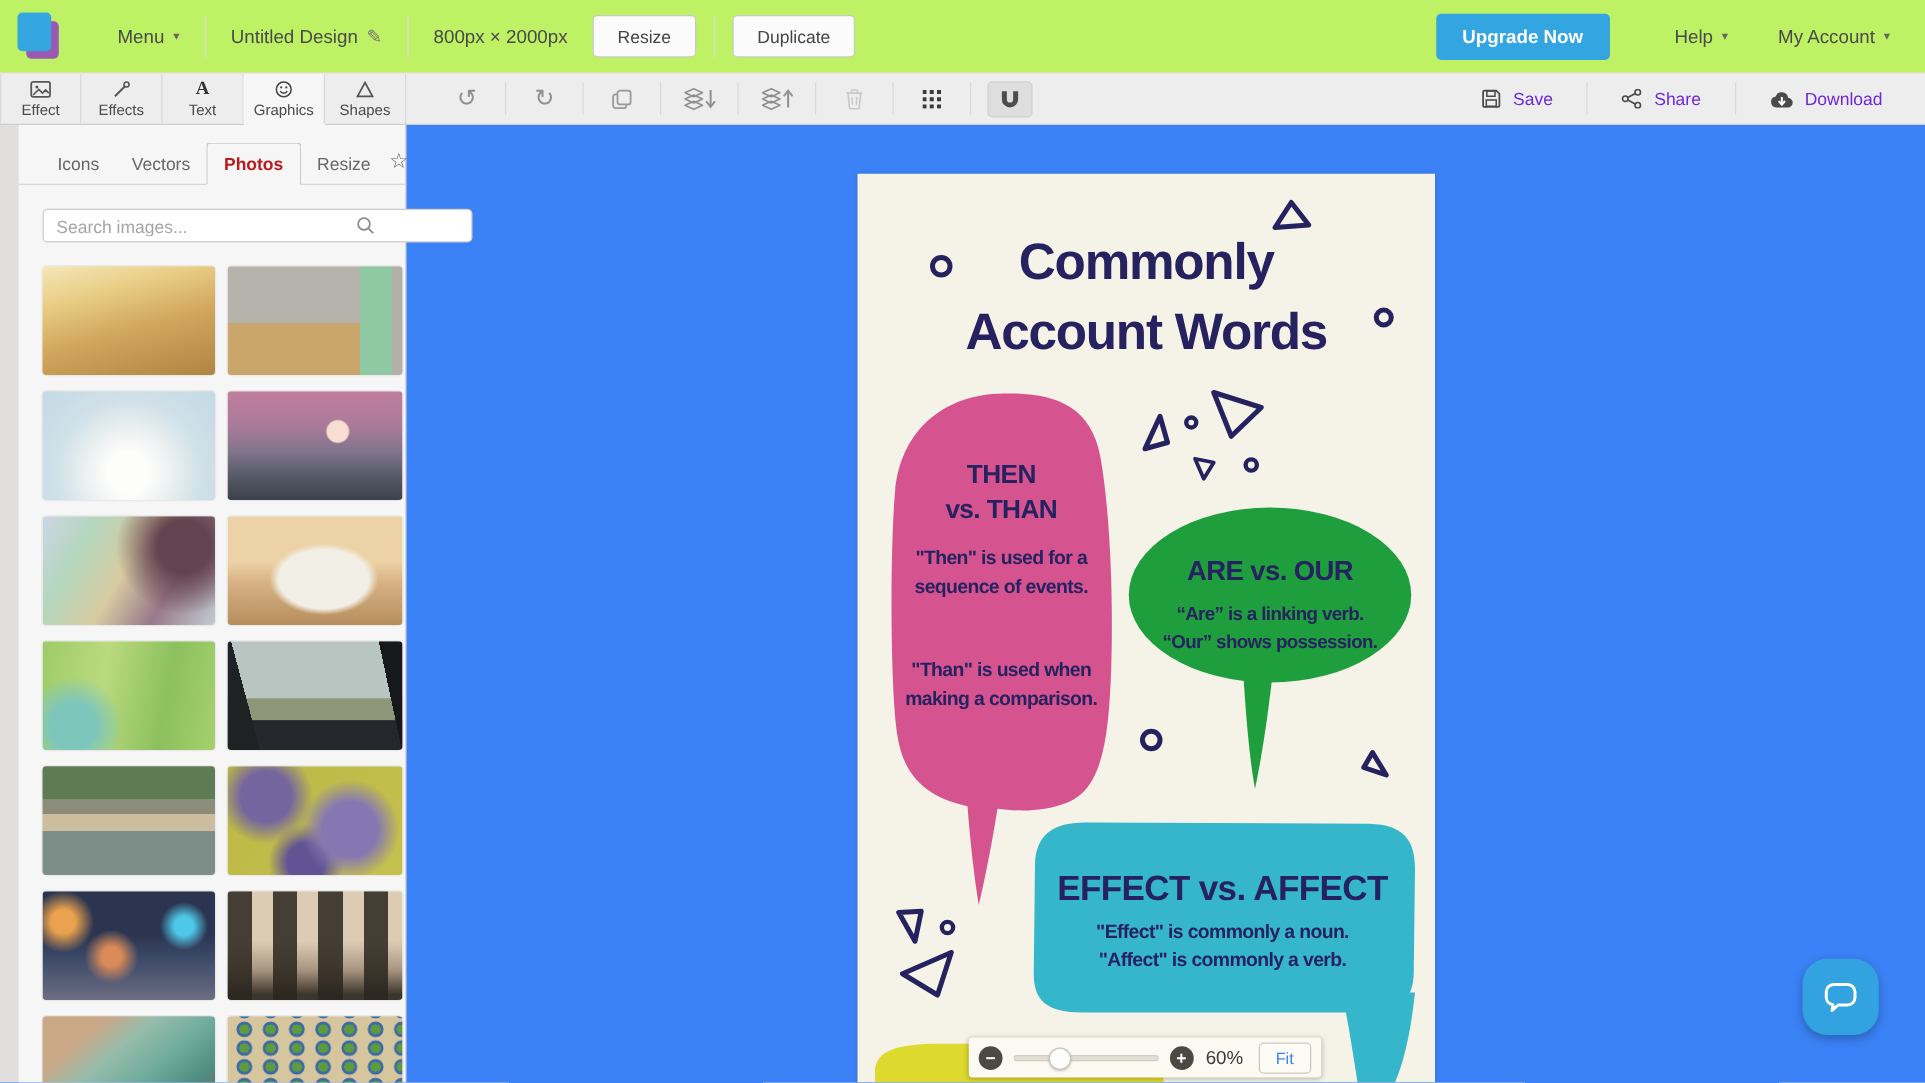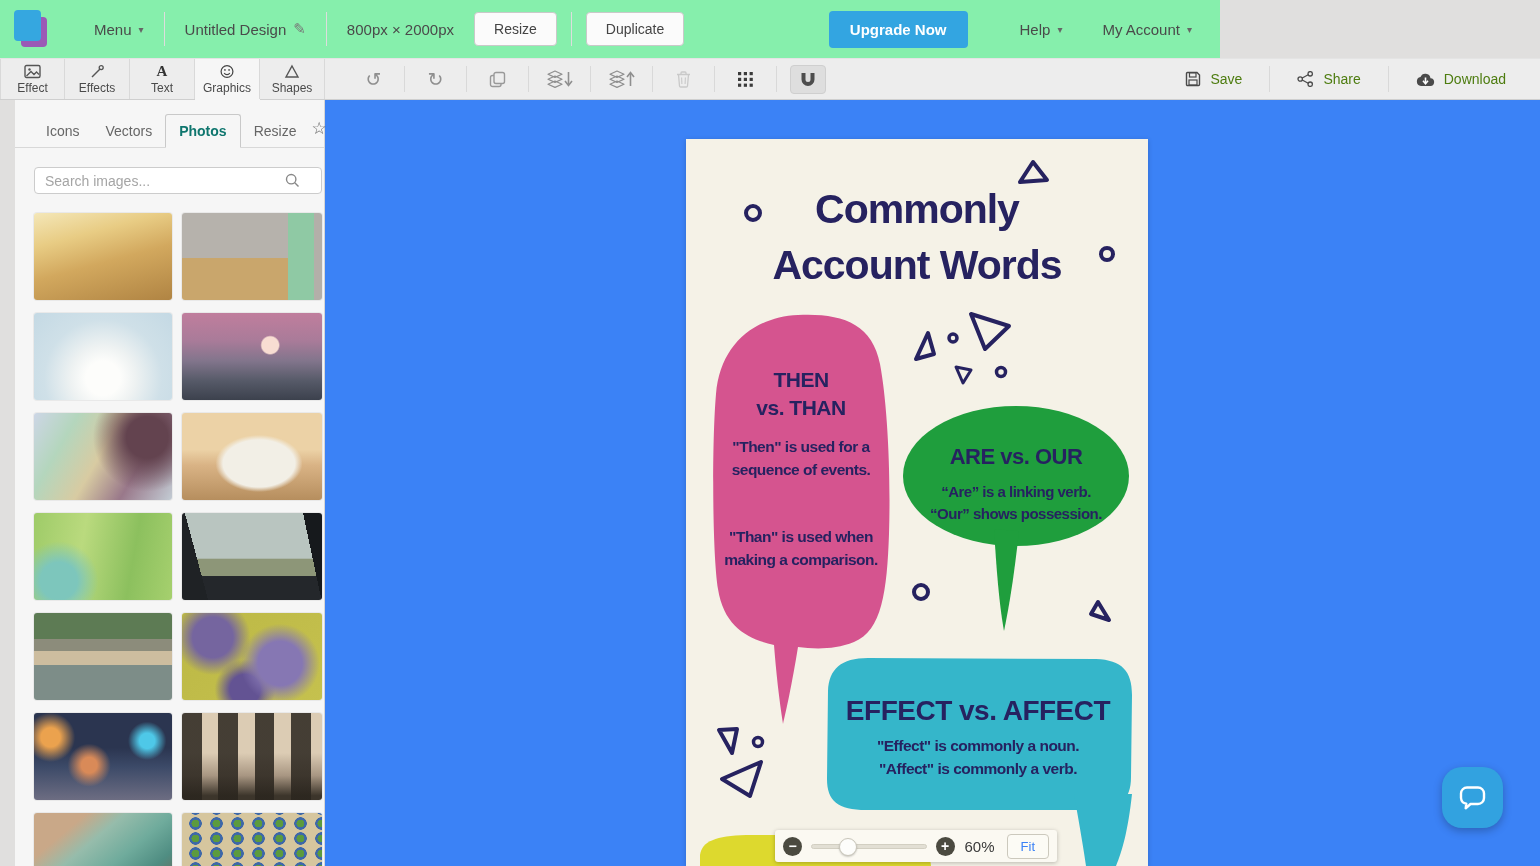--- a/index.html
+++ b/index.html
@@ -1,20 +1,20 @@
 <!DOCTYPE html>
 <html><head>
 <meta charset="utf-8">
 <style>
   * { margin:0; padding:0; box-sizing:border-box; }
   html,body { width:1540px; height:866px; overflow:hidden; font-family:"Liberation Sans", sans-serif; }
   body { background:#e0dfde; position:relative; }
 
   
-  .topbar { position:absolute; left:0; top:0; width:1220px; height:58px; background:#86efac; display:flex; align-items:center; z-index:30; }
+  .topbar { position:absolute; left:0; top:0; width:1540px; height:58px; background:#bef264; display:flex; align-items:center; z-index:30; }
   .logo { position:relative; width:34px; height:38px; margin:0 26px 0 14px; flex:0 0 auto; cursor:pointer; }
   .logo .back { position:absolute; left:7px; top:7px; width:26px; height:30px; background:#9b59b6; border-radius:4px; }
   .logo .front { position:absolute; left:0; top:0; width:27px; height:31px; background:#35a7e0; border-radius:4px; }
   .tb-item { display:flex; align-items:center; gap:7px; color:#4a4a4a; font-size:15px; padding:0 20px; height:58px; cursor:pointer; }
   .caret { font-size:10px; color:#666; }
   .tb-divider { width:1px; height:34px; background:#ddd; }
   .tb-btn { border:1px solid #c9c9c9; border-radius:4px; background:#fbfbfb; color:#444; font-size:14px; padding:8px 19px; margin:0 14px; cursor:pointer; font-family:inherit; }
   .pencil { color:#777; font-size:15px; }
   .tb-right { margin-left:auto; display:flex; align-items:center; }
   .upgrade-btn { background:#33a5e1; color:#fff; border:none; border-radius:4px; font-size:15px; font-weight:700; padding:10px 21px; cursor:pointer; font-family:inherit; }
@@ -25,31 +25,31 @@
   .tool-tab:first-child { border-left:1px solid #d9d9d9; }
   .tool-tab.active { background:#f6f6f6; position:relative; box-shadow:0 2px 0 #f6f6f6; }
   .tool-tab svg, .tool-tab .a-glyph { height:15px; }
   .a-glyph { font-weight:700; font-size:15px; line-height:15px; color:#333; font-family:"Liberation Serif", serif; }
   .mid-icons { display:flex; align-items:center; margin-left:18px; }
   .icon-btn { width:61px; height:42px; display:flex; align-items:center; justify-content:center; cursor:pointer; }
   .icon-btn .uglyph { font-size:19px; color:#8f8f8f; }
   .mid-div { width:1px; height:26px; background:#d9d9d9; }
   .magnet-wrap { width:36px; height:29px; background:#dedede; border:1px solid #cfcfcf; border-radius:4px; display:flex; align-items:center; justify-content:center; }
   .right-actions { margin-left:auto; display:flex; align-items:center; height:100%; }
-  .action-btn { display:flex; align-items:center; gap:9px; padding:0 27px; height:100%; font-size:14px; color:#4d7c0f; cursor:pointer; }
+  .action-btn { display:flex; align-items:center; gap:9px; padding:0 27px; height:100%; font-size:14px; color:#6d28d9; cursor:pointer; }
   .ra-div { width:1px; height:26px; background:#d9d9d9; }
 
   
   .sidebar { position:absolute; left:0; top:100px; width:310px; height:766px; background:#f6f6f6; border-right:1px solid #d5d5d5; z-index:20;margin-left:15px; }
   .side-tabs { display:flex; align-items:flex-end; height:48px; padding:0 14px 0 18px; border-bottom:1px solid #d8d8d8; }
   .side-tab { font-size:14px; color:#666; padding:8px 13px; cursor:pointer; margin-bottom:0; }
-  .side-tab.active { background:#f6f6f6; border:1px solid #c9c9c9; border-bottom:1px solid #f6f6f6; border-radius:3px 3px 0 0; color:#0f766e; font-weight:700; margin-bottom:-1px; }
+  .side-tab.active { background:#f6f6f6; border:1px solid #c9c9c9; border-bottom:1px solid #f6f6f6; border-radius:3px 3px 0 0; color:#b91c1c; font-weight:700; margin-bottom:-1px; }
   .fav-star { margin-left:auto; font-size:17px; color:#666; padding:8px 2px; cursor:pointer; }
   .searchbox { position:relative; margin:19px 15px 0 19px; }
-  .searchbox input { width:288px; height:27px; border:1px solid #ccc; border-radius:4px; background:#fff; padding:0 30px 0 10px; font-size:14px; color:#a16207; font-family:inherit; }
+  .searchbox input { width:344px; height:27px; border:1px solid #ccc; border-radius:4px; background:#fff; padding:0 30px 0 10px; font-size:14px; color:#a16207; font-family:inherit; }
   .searchbox input::placeholder { color:#a5a5a5; }
   .searchbox svg { position:absolute; right:9px; top:6px; }
   .photo-grid { display:grid; grid-template-columns:138px 140px; grid-auto-rows:87px; gap:13px 10px; margin:19px 15px 0 19px; }
   .photo { border-radius:3px; cursor:pointer; box-shadow:0 0 0 1px rgba(0,0,0,.05); }
 
   .ph1 { background:linear-gradient(165deg,#f4e7b8 0%,#e8cc84 28%,#d2a85e 55%,#b5財?,#b08443 100%); }
   .ph1 { background:linear-gradient(165deg,#f4e7b8 0%,#e8cc84 28%,#d2a85e 55%,#b08443 100%); }
   .ph2 { background:linear-gradient(90deg,rgba(0,0,0,0) 76%,#8fc9a4 76% 94%,#b3afa9 94%),linear-gradient(180deg,#b6b2ac 0 52%,#c9a66c 52% 100%); }
   .ph3 { background:radial-gradient(circle at 50% 75%,#fdfdfb 0 18%,#eef2f2 34%,#cfe0e8 62%,#c4d9e4 100%); }
   .ph4 { background:radial-gradient(circle at 63% 37%,#f8ddd2 0 8%,rgba(0,0,0,0) 9.5%),linear-gradient(180deg,#c07e9d 0%,#a97b99 32%,#82758c 55%,#565a68 78%,#3c414d 100%); }

